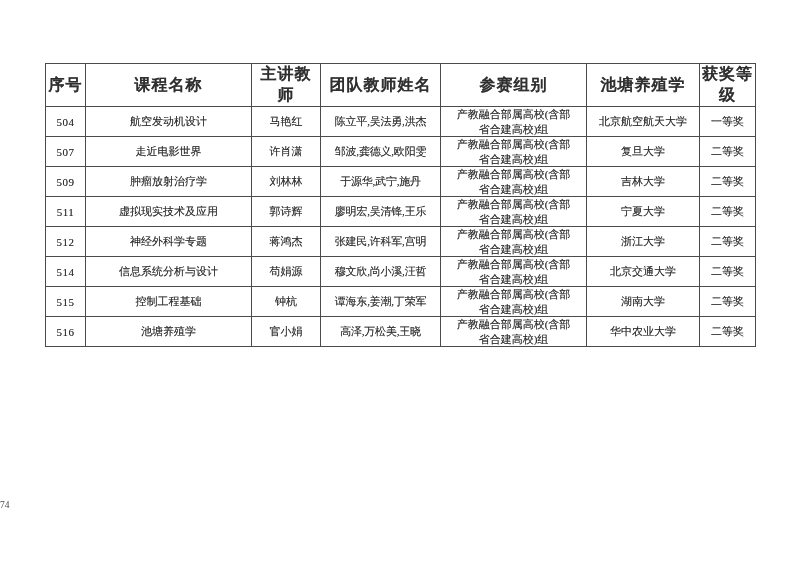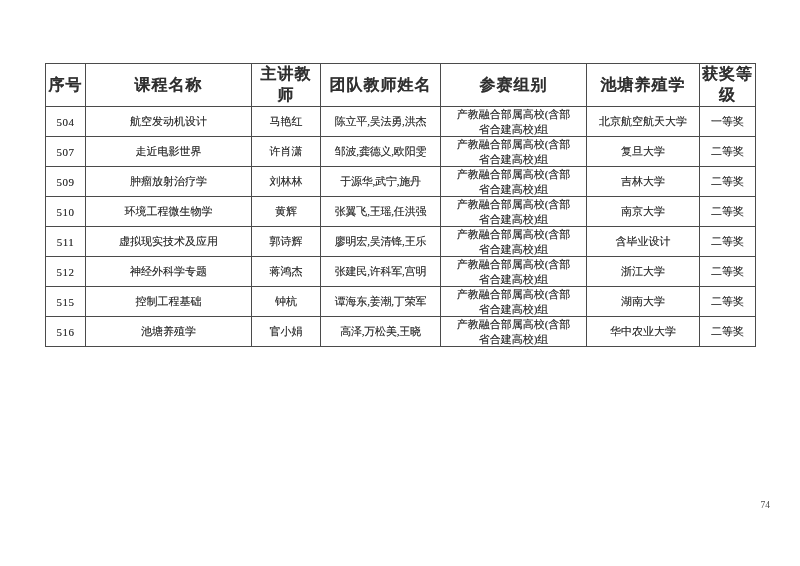--- a/index.html
+++ b/index.html
@@ -57,21 +57,21 @@
     white-space: pre-line;
     padding: 0 4px;
   }
   td.col-unit { font-size: 11px; }
   td.col-award { font-size: 11px; }
   .page-footer {
     position: absolute;
     left: 0;
     right: 30px;
     top: 500px;
-    text-align: right;
+    text-align: left;
     font-size: 9.5px;
     color: #4a4a4a;
   }
 </style>
 </head>
 <body>
 
 <div class="sheet">
 
   <table class="award-table">
@@ -125,54 +125,54 @@
       <td class="col-no">509</td>
       <td class="col-course">肿瘤放射治疗学</td>
       <td class="col-teacher">刘林林</td>
       <td class="col-team">于源华,武宁,施丹</td>
       <td class="col-group">产教融合部属高校(含部
 省合建高校)组</td>
       <td class="col-unit">吉林大学</td>
       <td class="col-award">二等奖</td>
     </tr>
 
-    <tr>
-      <td class="col-no">510</td>
-      <td class="col-course">环境工程微生物学</td>
-      <td class="col-teacher">黄辉</td>
-      <td class="col-team">张翼飞,王瑶,任洪强</td>
-      <td class="col-group">产教融合部属高校(含部
-省合建高校)组</td>
-      <td class="col-unit">南京大学</td>
-      <td class="col-award">二等奖</td>
-    </tr>
 
     <tr>
       <td class="col-no">511</td>
       <td class="col-course">虚拟现实技术及应用</td>
       <td class="col-teacher">郭诗辉</td>
       <td class="col-team">廖明宏,吴清锋,王乐</td>
       <td class="col-group">产教融合部属高校(含部
 省合建高校)组</td>
-      <td class="col-unit">含毕业设计</td>
+      <td class="col-unit">宁夏大学</td>
       <td class="col-award">二等奖</td>
     </tr>
 
     <tr>
       <td class="col-no">512</td>
       <td class="col-course">神经外科学专题</td>
       <td class="col-teacher">蒋鸿杰</td>
       <td class="col-team">张建民,许科军,宫明</td>
       <td class="col-group">产教融合部属高校(含部
 省合建高校)组</td>
       <td class="col-unit">浙江大学</td>
       <td class="col-award">二等奖</td>
     </tr>
 
 
+    <tr>
+      <td class="col-no">514</td>
+      <td class="col-course">信息系统分析与设计</td>
+      <td class="col-teacher">苟娟源</td>
+      <td class="col-team">穆文欣,尚小溪,汪哲</td>
+      <td class="col-group">产教融合部属高校(含部
+省合建高校)组</td>
+      <td class="col-unit">北京交通大学</td>
+      <td class="col-award">二等奖</td>
+    </tr>
 
     <tr>
       <td class="col-no">515</td>
       <td class="col-course">控制工程基础</td>
       <td class="col-teacher">钟杭</td>
       <td class="col-team">谭海东,姜潮,丁荣军</td>
       <td class="col-group">产教融合部属高校(含部
 省合建高校)组</td>
       <td class="col-unit">湖南大学</td>
       <td class="col-award">二等奖</td>

